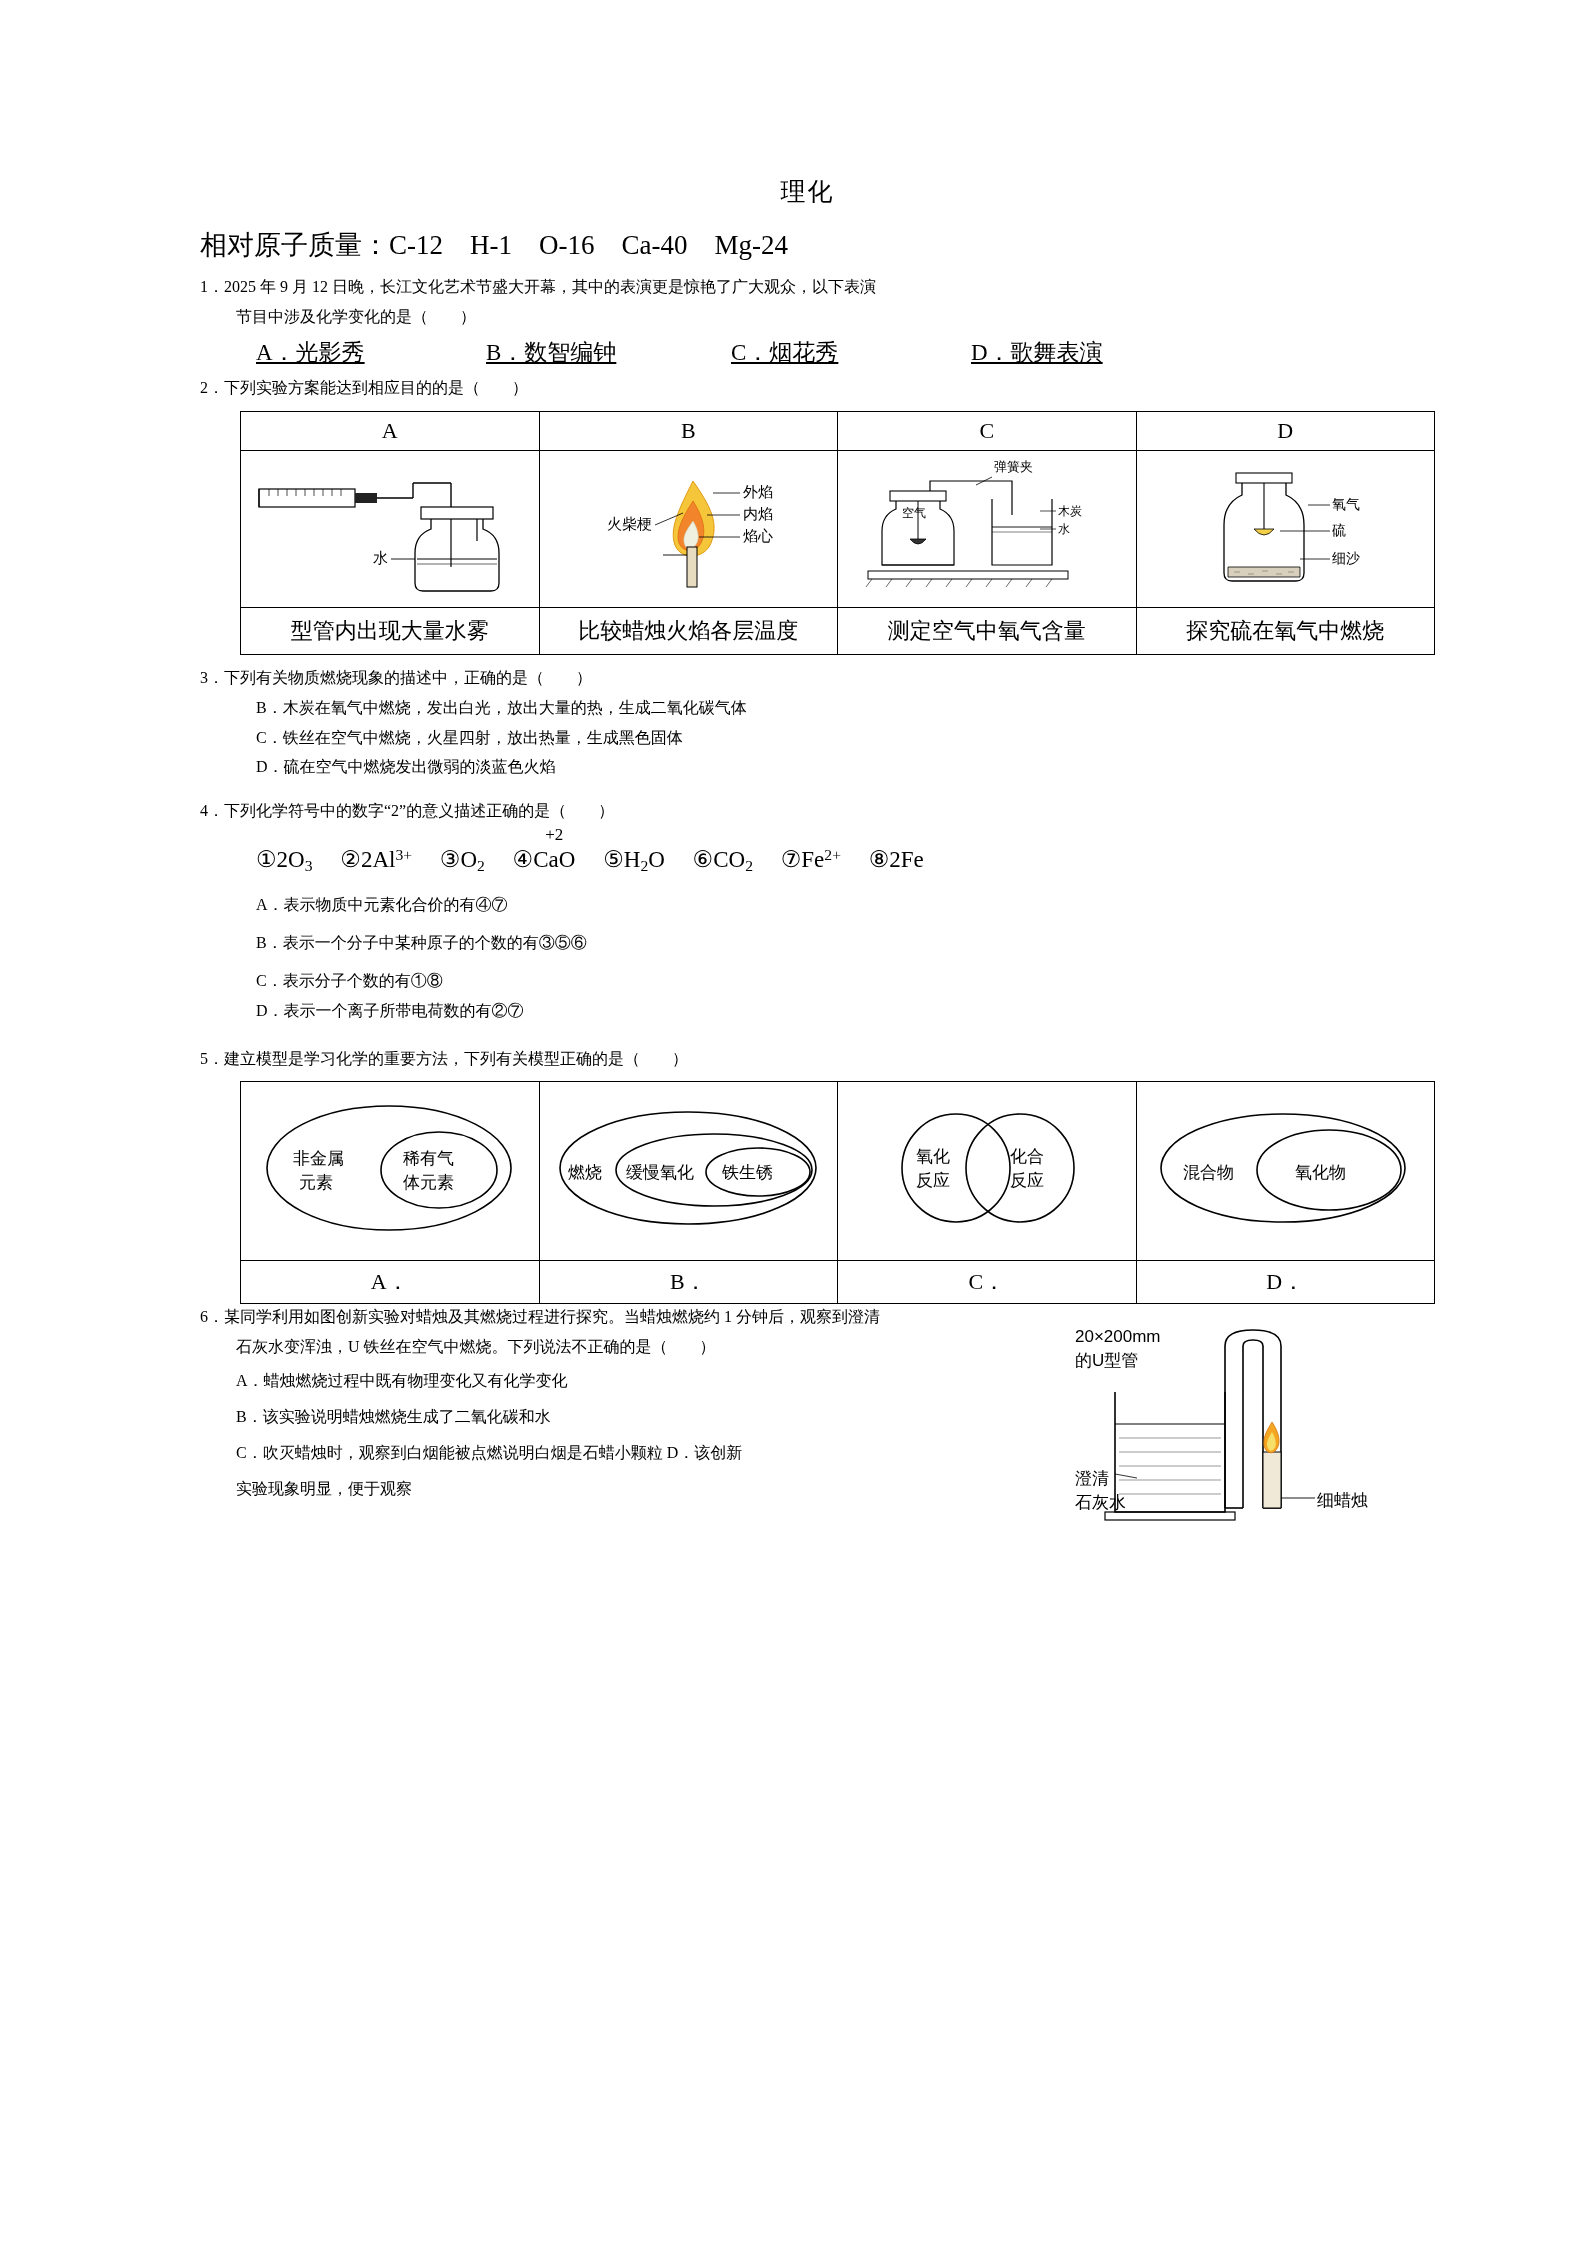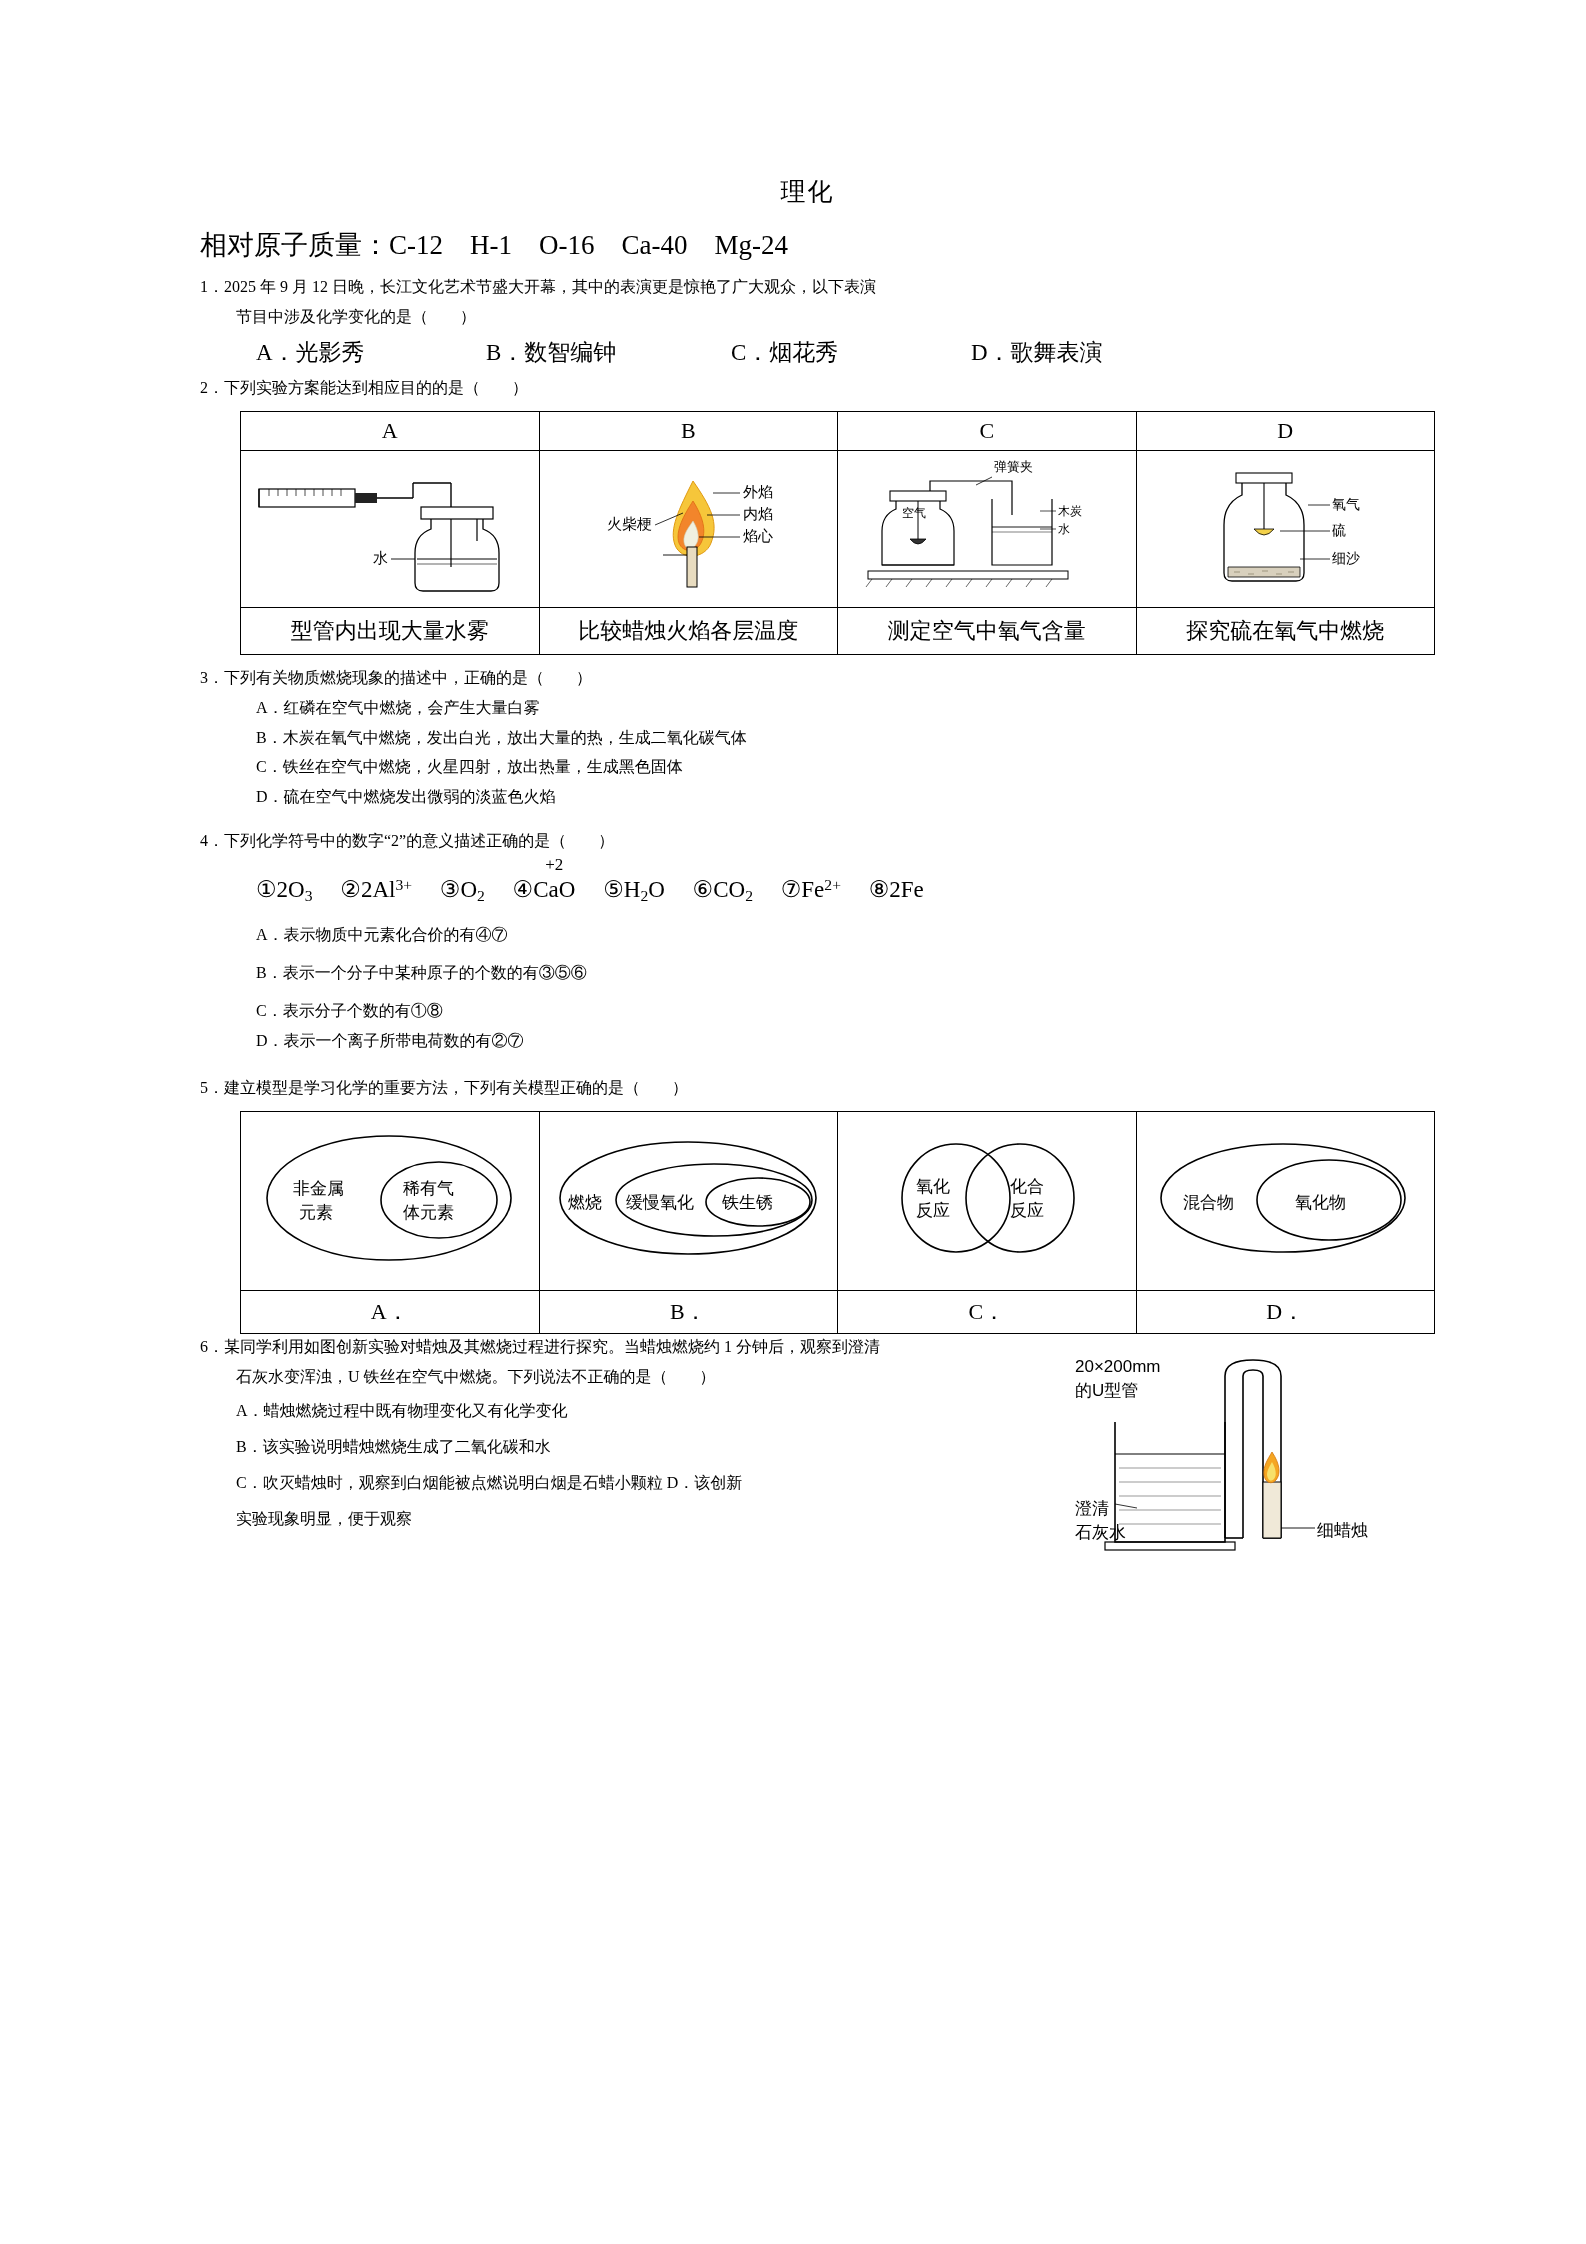--- a/index.html
+++ b/index.html
@@ -44,20 +44,21 @@
     margin: 0 0 4px 0;
   }
   .indent-1 { padding-left: 36px; }
   .indent-2 { padding-left: 56px; }
   .opt-row {
     font-size: 23px;
     line-height: 1.62;
     padding-left: 56px;
     display: flex;
     margin-bottom: 4px;
+    text-decoration: underline;
   }
   .opt-row > span { display: inline-block; }
   .opt-a { width: 230px; }
   .opt-b { width: 245px; }
   .opt-c { width: 240px; }
   .opt-d { width: 240px; }
 
   
   table.exp-table {
     border-collapse: collapse;
@@ -296,21 +297,20 @@
       <tr>
         <td class="cap">型管内出现大量水雾</td>
         <td class="cap">比较蜡烛火焰各层温度</td>
         <td class="cap">测定空气中氧气含量</td>
         <td class="cap">探究硫在氧气中燃烧</td>
       </tr>
     </tbody>
       </table>
 
     <div class="q-line">3．下列有关物质燃烧现象的描述中，正确的是（　　）</div>
-    <div class="q-line indent-2">A．红磷在空气中燃烧，会产生大量白雾</div>
     <div class="q-line indent-2">B．木炭在氧气中燃烧，发出白光，放出大量的热，生成二氧化碳气体</div>
     <div class="q-line indent-2">C．铁丝在空气中燃烧，火星四射，放出热量，生成黑色固体</div>
     <div class="q-line indent-2">D．硫在空气中燃烧发出微弱的淡蓝色火焰</div>
 
     <div class="q-line" style="margin-top:18px;">4．下列化学符号中的数字“2”的意义描述正确的是（　　）</div>
     <div class="sym-row">
       <span class="item">①2O<sub>3</sub></span>
       <span class="item">②2Al<sup>3+</sup></span>
       <span class="item">③O<sub>2</sub></span>
       <span class="item">④<span class="cao-wrap"><span class="cao-charge">+2</span>CaO</span></span>

